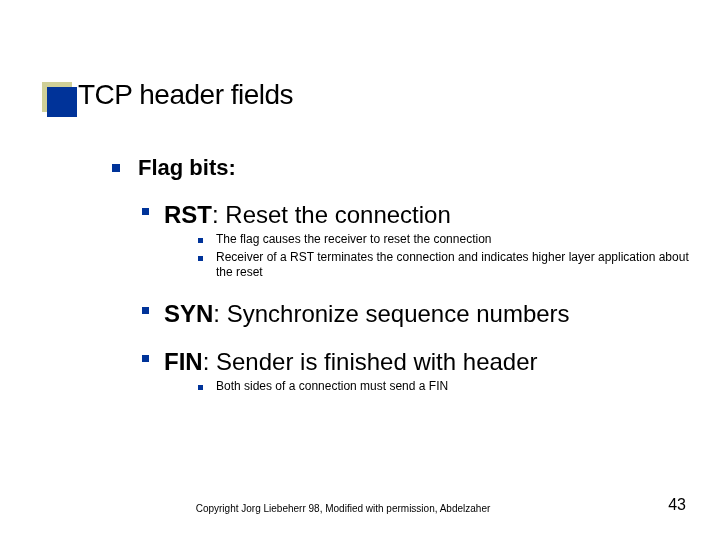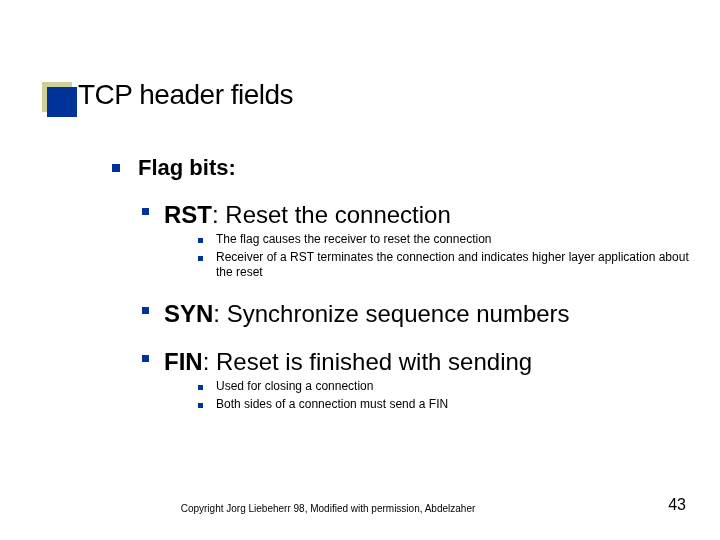--- a/index.html
+++ b/index.html
@@ -101,20 +101,21 @@
   b.fb { font-family: Verdana, Arial, sans-serif; font-weight: bold; }
   .copyright {
     position: absolute;
     left: 0;
     width: 656px;
     bottom: 26px;
     text-align: center;
     font-family: Verdana, Arial, sans-serif;
     font-size: 10px;
     color: #000;
+    padding-left: 15px;
   }
   .pagenum {
     position: absolute;
     right: 34px;
     bottom: 26px;
     font-family: Verdana, Arial, sans-serif;
     font-size: 16px;
     color: #000;
   }
 </style>
@@ -149,25 +150,21 @@
       <span>Receiver of a RST terminates the connection and indicates higher layer application about the reset</span>
     </div>
 
     <div class="bullet lvl2">
       <span class="sq"></span>
       <b class="fb">SYN</b><span>: Synchronize sequence numbers</span>
     </div>
 
     <div class="bullet lvl2">
       <span class="sq"></span>
-      <b class="fb">FIN</b><span>: Reset is finished with sending</span>
-    </div>
-    <div class="bullet lvl3">
-      <span class="sq-sm"></span>
-      <span>Used for closing a connection</span>
+      <b class="fb">FIN</b><span>: Sender is finished with header</span>
     </div>
     <div class="bullet lvl3">
       <span class="sq-sm"></span>
       <span>Both sides of a connection must send a FIN</span>
     </div>
 
   </div>
 
   <div class="copyright">Copyright Jorg Liebeherr 98, Modified with permission, Abdelzaher</div>
   <div class="pagenum">43</div>

